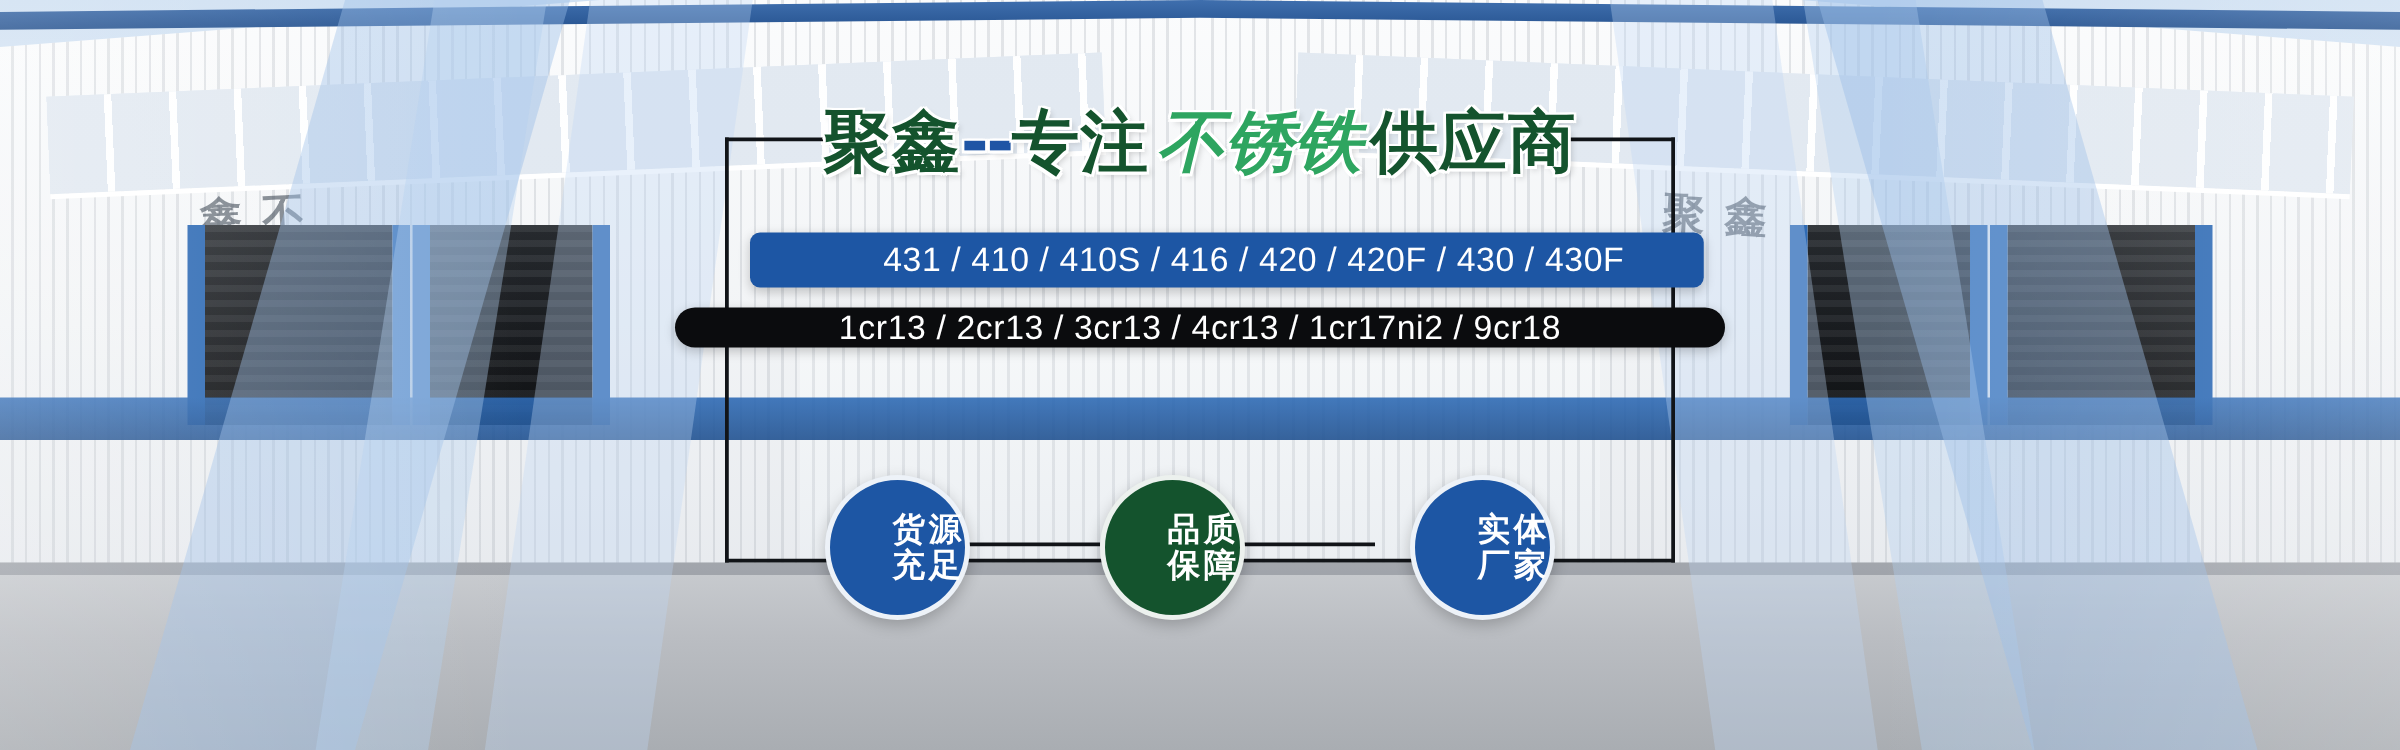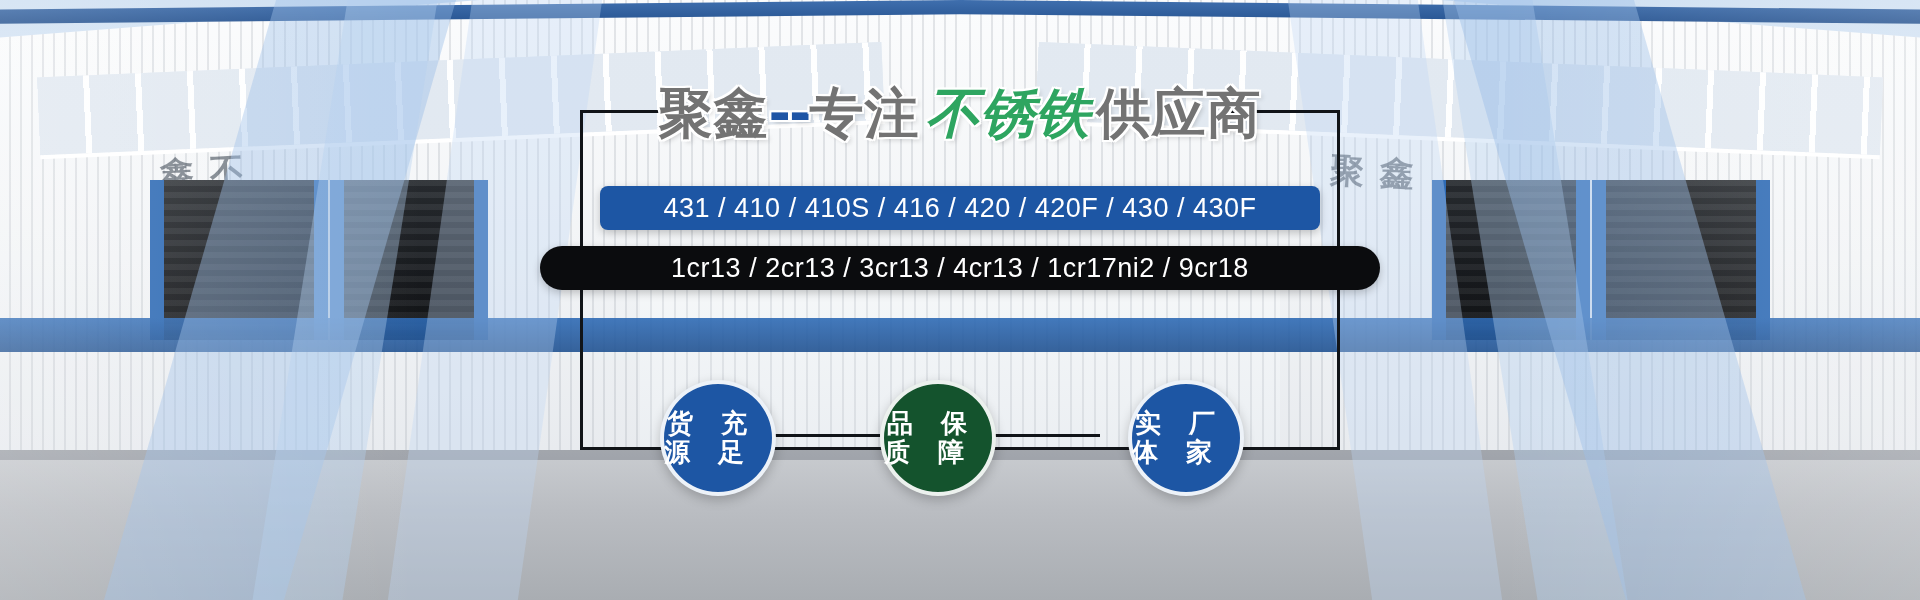--- a/index.html
+++ b/index.html
@@ -137,44 +137,45 @@
     text-align:center;white-space:nowrap;
     font-size:54px;font-weight:700;letter-spacing:1px;
     font-family:"DejaVu Sans",sans-serif;
   }
   .headline span{
     text-shadow:
       2px 0 0 #fff,-2px 0 0 #fff,0 2px 0 #fff,0 -2px 0 #fff,
       2px 2px 0 #fff,-2px -2px 0 #fff,2px -2px 0 #fff,-2px 2px 0 #fff,
       3px 3px 5px rgba(0,0,0,.18);
   }
-  .hl-blue{color:#737373;}
+  .hl-blue{color:#14532d;}
   .hl-dash{color:#1f55a5;letter-spacing:-2px;}
   .hl-green{color:#2ea560;font-style:italic;font-weight:700;padding:0 6px;}
 
   
   .pill{
     position:absolute;display:flex;align-items:center;justify-content:center;
     white-space:nowrap;color:#ffffff;font-size:27px;letter-spacing:.5px;
     box-shadow:0 3px 9px rgba(0,0,0,.22);
   }
   .pill-blue{
     left:600px;top:186px;width:720px;height:44px;border-radius:8px;
     background:#1d56a4;
+    padding-left:43px;
   }
   .pill-black{
-    left:540px;top:246px;width:840px;height:44px;border-radius:22px;
+    left:540px;top:246px;width:840px;height:32px;border-radius:22px;
     background:#0b0c0e;
   }
 
   
   .circles{position:absolute;left:0;right:0;top:380px;height:0;}
   .circle{
     position:absolute;top:0;width:108px;height:108px;border-radius:50%;
-    display:flex;flex-direction:row;align-items:center;justify-content:center;
+    display:flex;flex-direction:column;align-items:flex-end;justify-content:center;
     color:#fff;font-size:26px;font-weight:700;line-height:1.12;
     letter-spacing:3px;text-indent:3px;
     font-family:Liberation Sans, sans-serif;
     border:4px solid rgba(255,255,255,.92);
     box-shadow:0 4px 12px rgba(0,0,0,.22);
   }
   .c-blue{background:#1d56a4;}
   .c-green{background:#14532d;}
   .circle.c1{left:660px;}
   .circle.c2{left:880px;}

